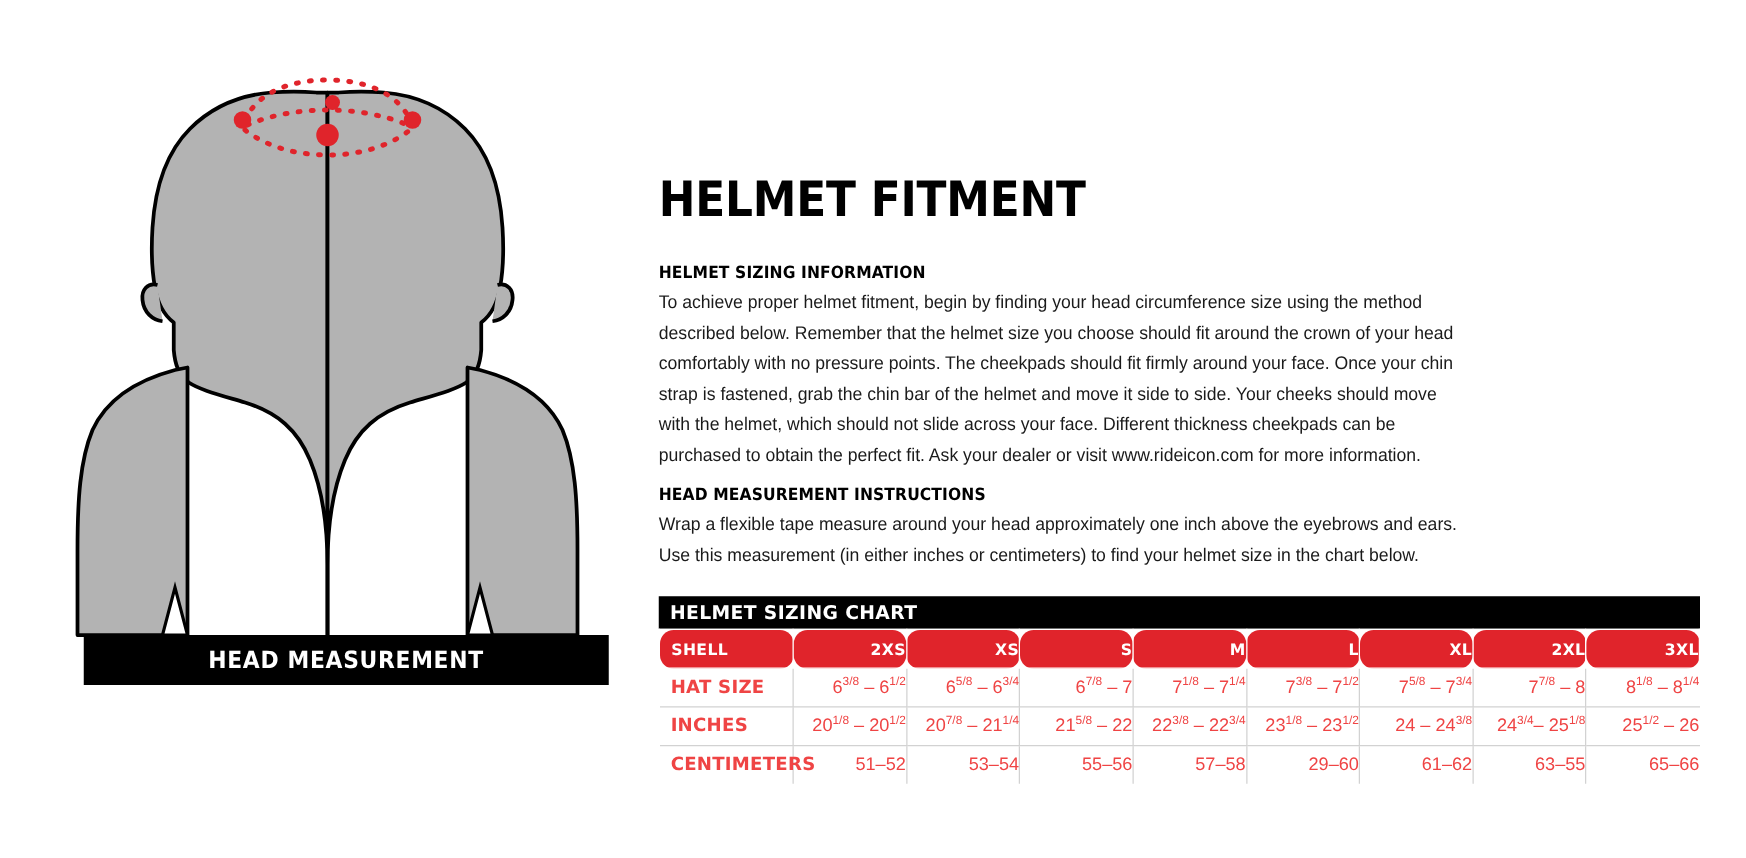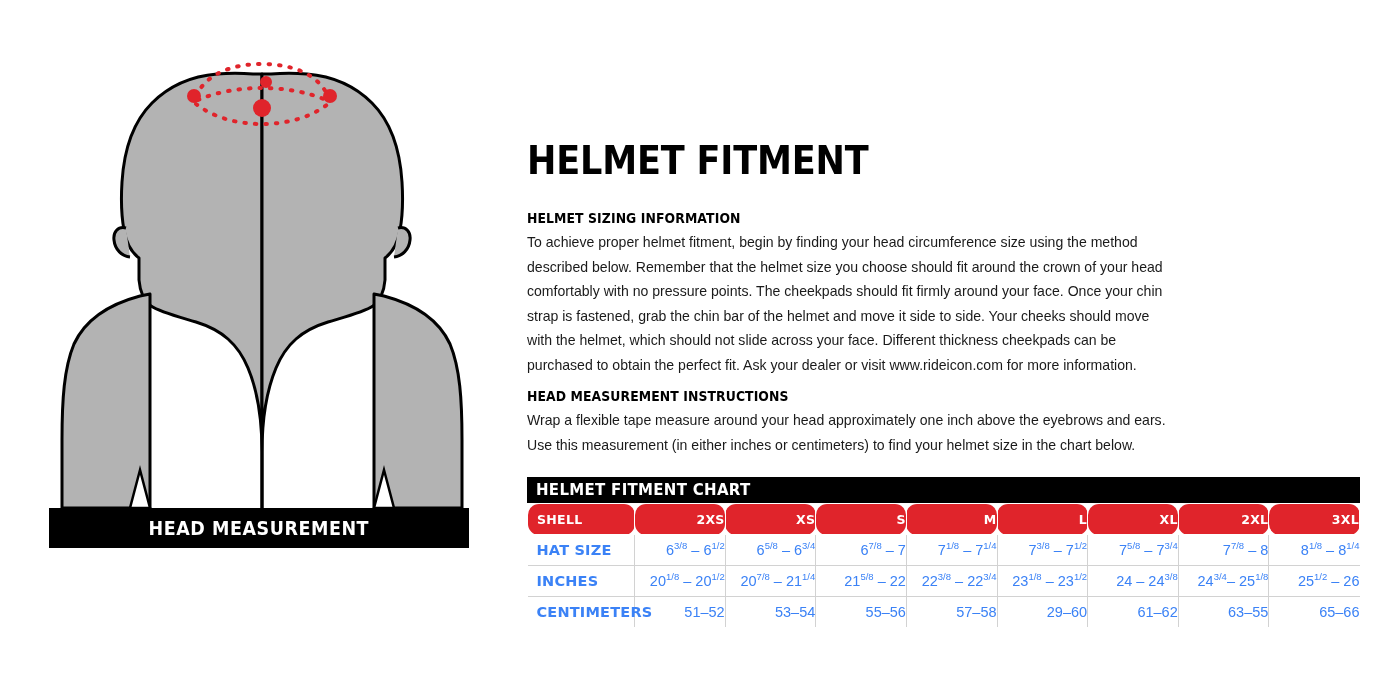--- a/index.html
+++ b/index.html
@@ -23,21 +23,21 @@
     width: 520px;
     height: 686px;
   }
   #figure-svg {
     position: absolute;
     left: 0;
     top: 0;
   }
   #head-measurement-bar {
     position: absolute;
-    left: 49px;
+    left: 67px;
     top: 508px;
     width: 420px;
     height: 40px;
     background: #000000;
     color: #ffffff;
     display: flex;
     align-items: center;
     justify-content: center;
   }
   #head-measurement-bar .label {
@@ -145,21 +145,21 @@
     border-color: #ffffff;
     border-radius: 11px;
   }
   #sizing-table thead th.first {
     text-align: left;
     padding-left: 9px;
   }
   #sizing-table tbody td {
     border: 1px solid #d2d2d2;
     background: #ffffff;
-    color: #3b82f6;
+    color: #ef4444;
     font-family: "Liberation Sans", sans-serif;
     font-size: 14.5px;
   }
   #sizing-table tbody td.rowhead {
     text-align: left;
     padding-left: 9px;
     font-family: "DejaVu Sans", sans-serif;
     font-weight: bold;
     font-size: 14.5px;
     letter-spacing: 0.2px;
@@ -247,21 +247,21 @@
     <div class="section-head">HELMET SIZING INFORMATION</div>
     <div class="section-body">To achieve proper helmet fitment, begin by finding your head circumference size using the method described below. Remember that the helmet size you choose should fit around the crown of your head comfortably with no pressure points. The cheekpads should fit firmly around your face. Once your chin strap is fastened, grab the chin bar of the helmet and move it side to side. Your cheeks should move with the helmet, which should not slide across your face. Different thickness cheekpads can be purchased to obtain the perfect fit. Ask your dealer or visit www.rideicon.com for more information.</div>
   </div>
 
   <div class="section" id="measure-info">
     <div class="section-head">HEAD MEASUREMENT INSTRUCTIONS</div>
     <div class="section-body">Wrap a flexible tape measure around your head approximately one inch above the eyebrows and ears. Use this measurement (in either inches or centimeters) to find your helmet size in the chart below.</div>
   </div>
 
   <div id="chart-wrap">
-    <div id="chart-title">HELMET FITMENT CHART</div>
+    <div id="chart-title">HELMET SIZING CHART</div>
     <table id="sizing-table">
       <colgroup>
         <col class="c0">
           <col class="cx">
           <col class="cx">
           <col class="cx">
           <col class="cx">
         <col class="cx">
           <col class="cx">
           <col class="cx">

